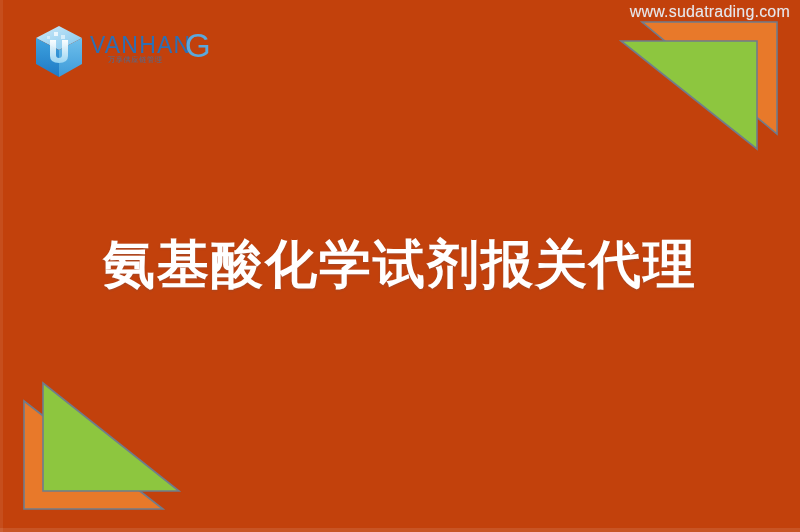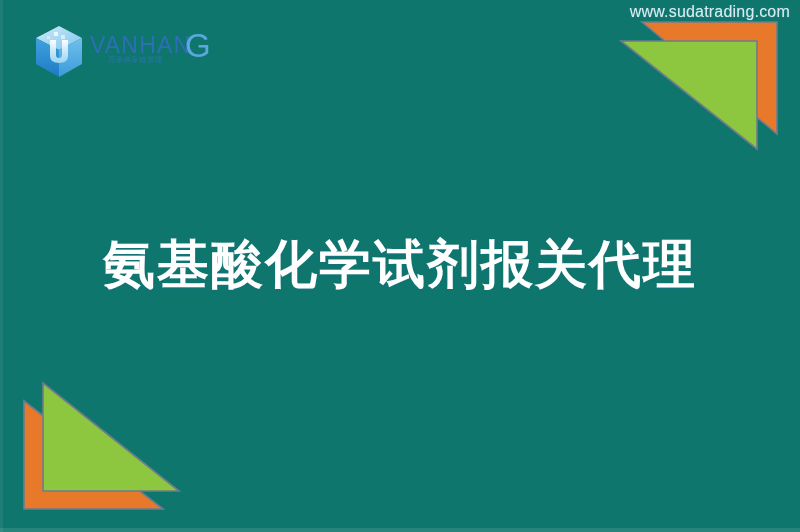--- a/index.html
+++ b/index.html
@@ -5,21 +5,21 @@
   html, body {
     margin: 0;
     padding: 0;
     background: #ffffff;
   }
   #slide {
     position: relative;
     width: 800px;
     height: 532px;
     overflow: hidden;
-    background: #0f766e;
+    background: #c2410c;
     font-family: "Liberation Sans", "DejaVu Sans", sans-serif;
   }
 
   
   .corner-svg {
     position: absolute;
     top: 0;
     left: 0;
     width: 800px;
     height: 532px;

